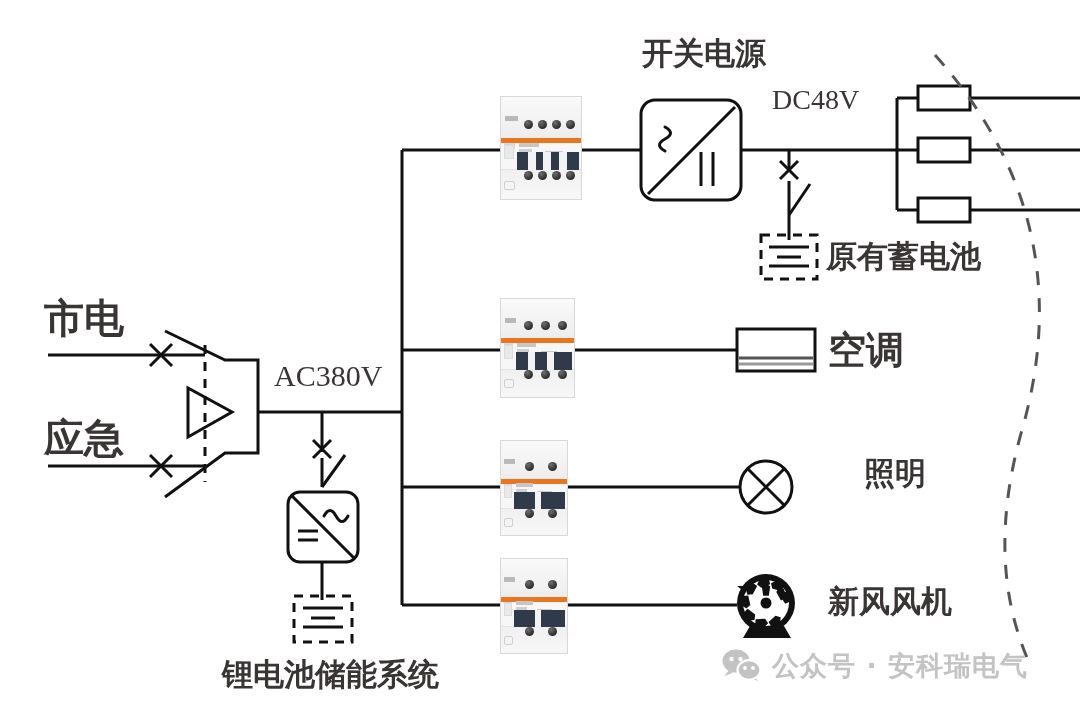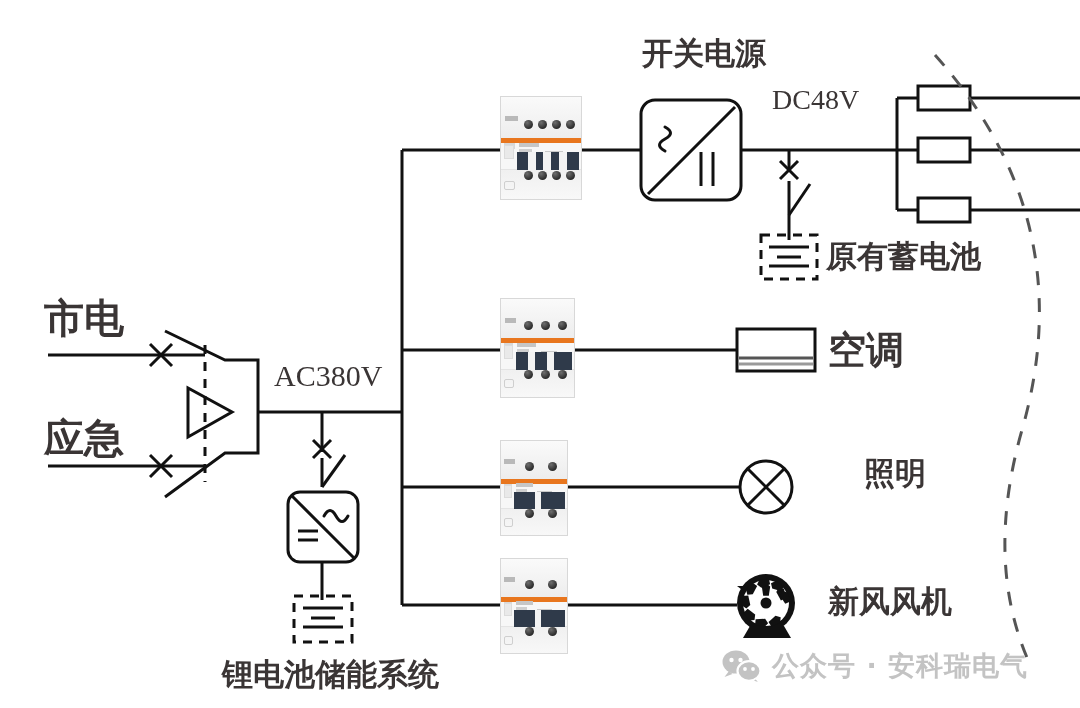--- a/index.html
+++ b/index.html
@@ -43,21 +43,21 @@
   .mcb .toggle{position:absolute;left:20%;right:3%;top:54%;height:18%;
        background:#2f3a4a;}
   .mcb .toggle .notch{position:absolute;top:0;bottom:-1px;width:13%;
        background:#f3f3f3;}
   .mcb .lowface{position:absolute;left:0;right:0;bottom:0;height:28%;
        background:linear-gradient(180deg,#f0f0f0 0%,#f8f8f8 100%);}
   .mcb .sidetext{position:absolute;left:4%;bottom:9%;width:14%;height:9px;
        border:1px solid #cfcfcf;box-sizing:border-box;border-radius:2px;}
 
   
-  .wm{position:absolute;display:flex;align-items:flex-end;gap:10px;
+  .wm{position:absolute;display:flex;align-items:center;gap:10px;
       color:#c3c3c3;}
   .wm .wmtxt{font-family:"DejaVu Sans","Liberation Sans",sans-serif;
       font-weight:600;font-size:27px;letter-spacing:1px;}
 </style>
 </head>
 <body>
 
 <div id="stage">
 
   <svg id="diagram" viewBox="0 0 1080 708">

